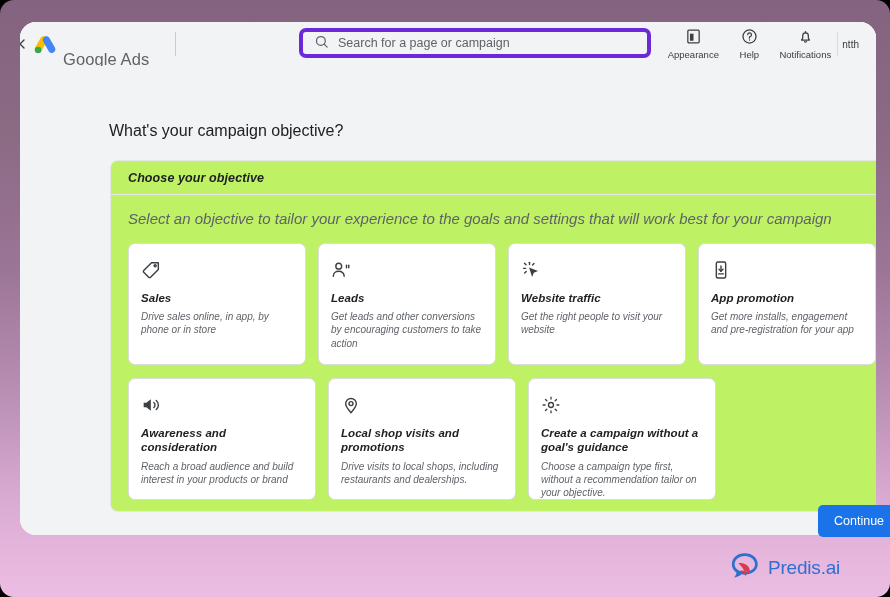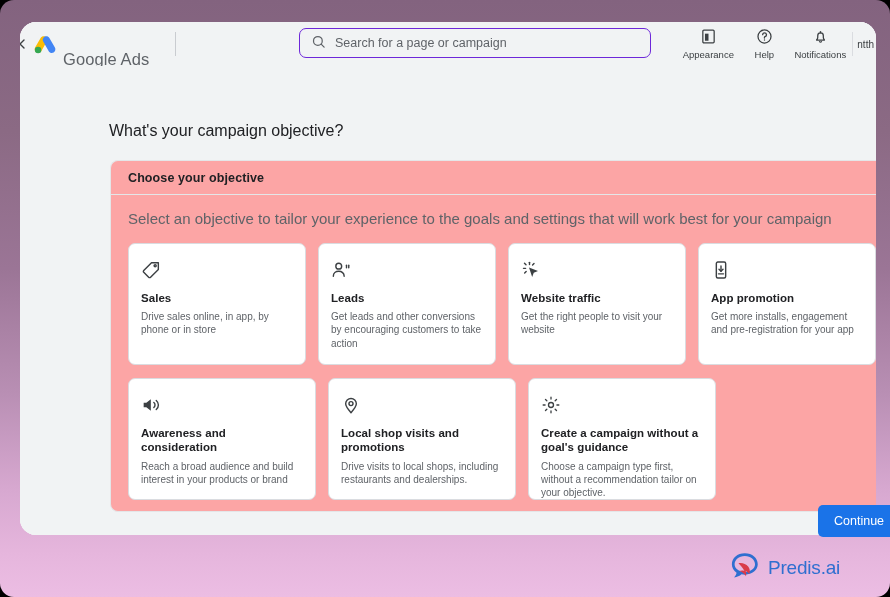--- a/index.html
+++ b/index.html
@@ -97,21 +97,21 @@
     white-space: nowrap;
     margin-top: 43px;
   }
 
   
   .searchbar {
     position: absolute;
     left: 279px; top: 6px;
     width: 352px; height: 30px;
     background: #f1f3f4;
-    border: 1px solid #6d28d9;
+    border: 4px solid #6d28d9;
     border-radius: 7px;
     display: flex;
     align-items: center;
     padding: 0 11px;
     gap: 9px;
   }
   .searchbar svg { flex: 0 0 auto; color: #5f6368; }
   .search-placeholder {
     font-size: 12.5px;
     color: #5f6368;
@@ -142,21 +142,21 @@
     white-space: nowrap;
   }
   .tb-divider {
     width: 1px; height: 24px;
     background: #dadce0;
     margin: 0 4px;
   }
   .tb-account {
     font-size: 10px;
     color: #3c4043;
-    padding-right: 2px;
+    padding-right: 17px;
     white-space: nowrap;
   }
 
   
   .content-area {
     position: absolute;
     left: 0; top: 44px;
     width: 856px; height: 469px;
     background: #f1f3f4;
   }
@@ -169,24 +169,25 @@
     font-weight: 400;
     white-space: nowrap;
   }
 
   
   .objective-card {
     position: absolute;
     left: 90px; top: 94px;
     width: 766px;
     height: 352px;
-    background: #fca5a5;
+    background: #bef264;
     border: 1px solid #e4e6e8;
     border-right: none;
     border-radius: 8px 0 0 8px;
+    font-style: italic;
   }
 
   .objective-card-header {
     height: 34px;
     display: flex;
     align-items: center;
     padding-left: 17px;
     border-bottom: 1px solid #e4e6e8;
   }
   .objective-card-header h2 {

